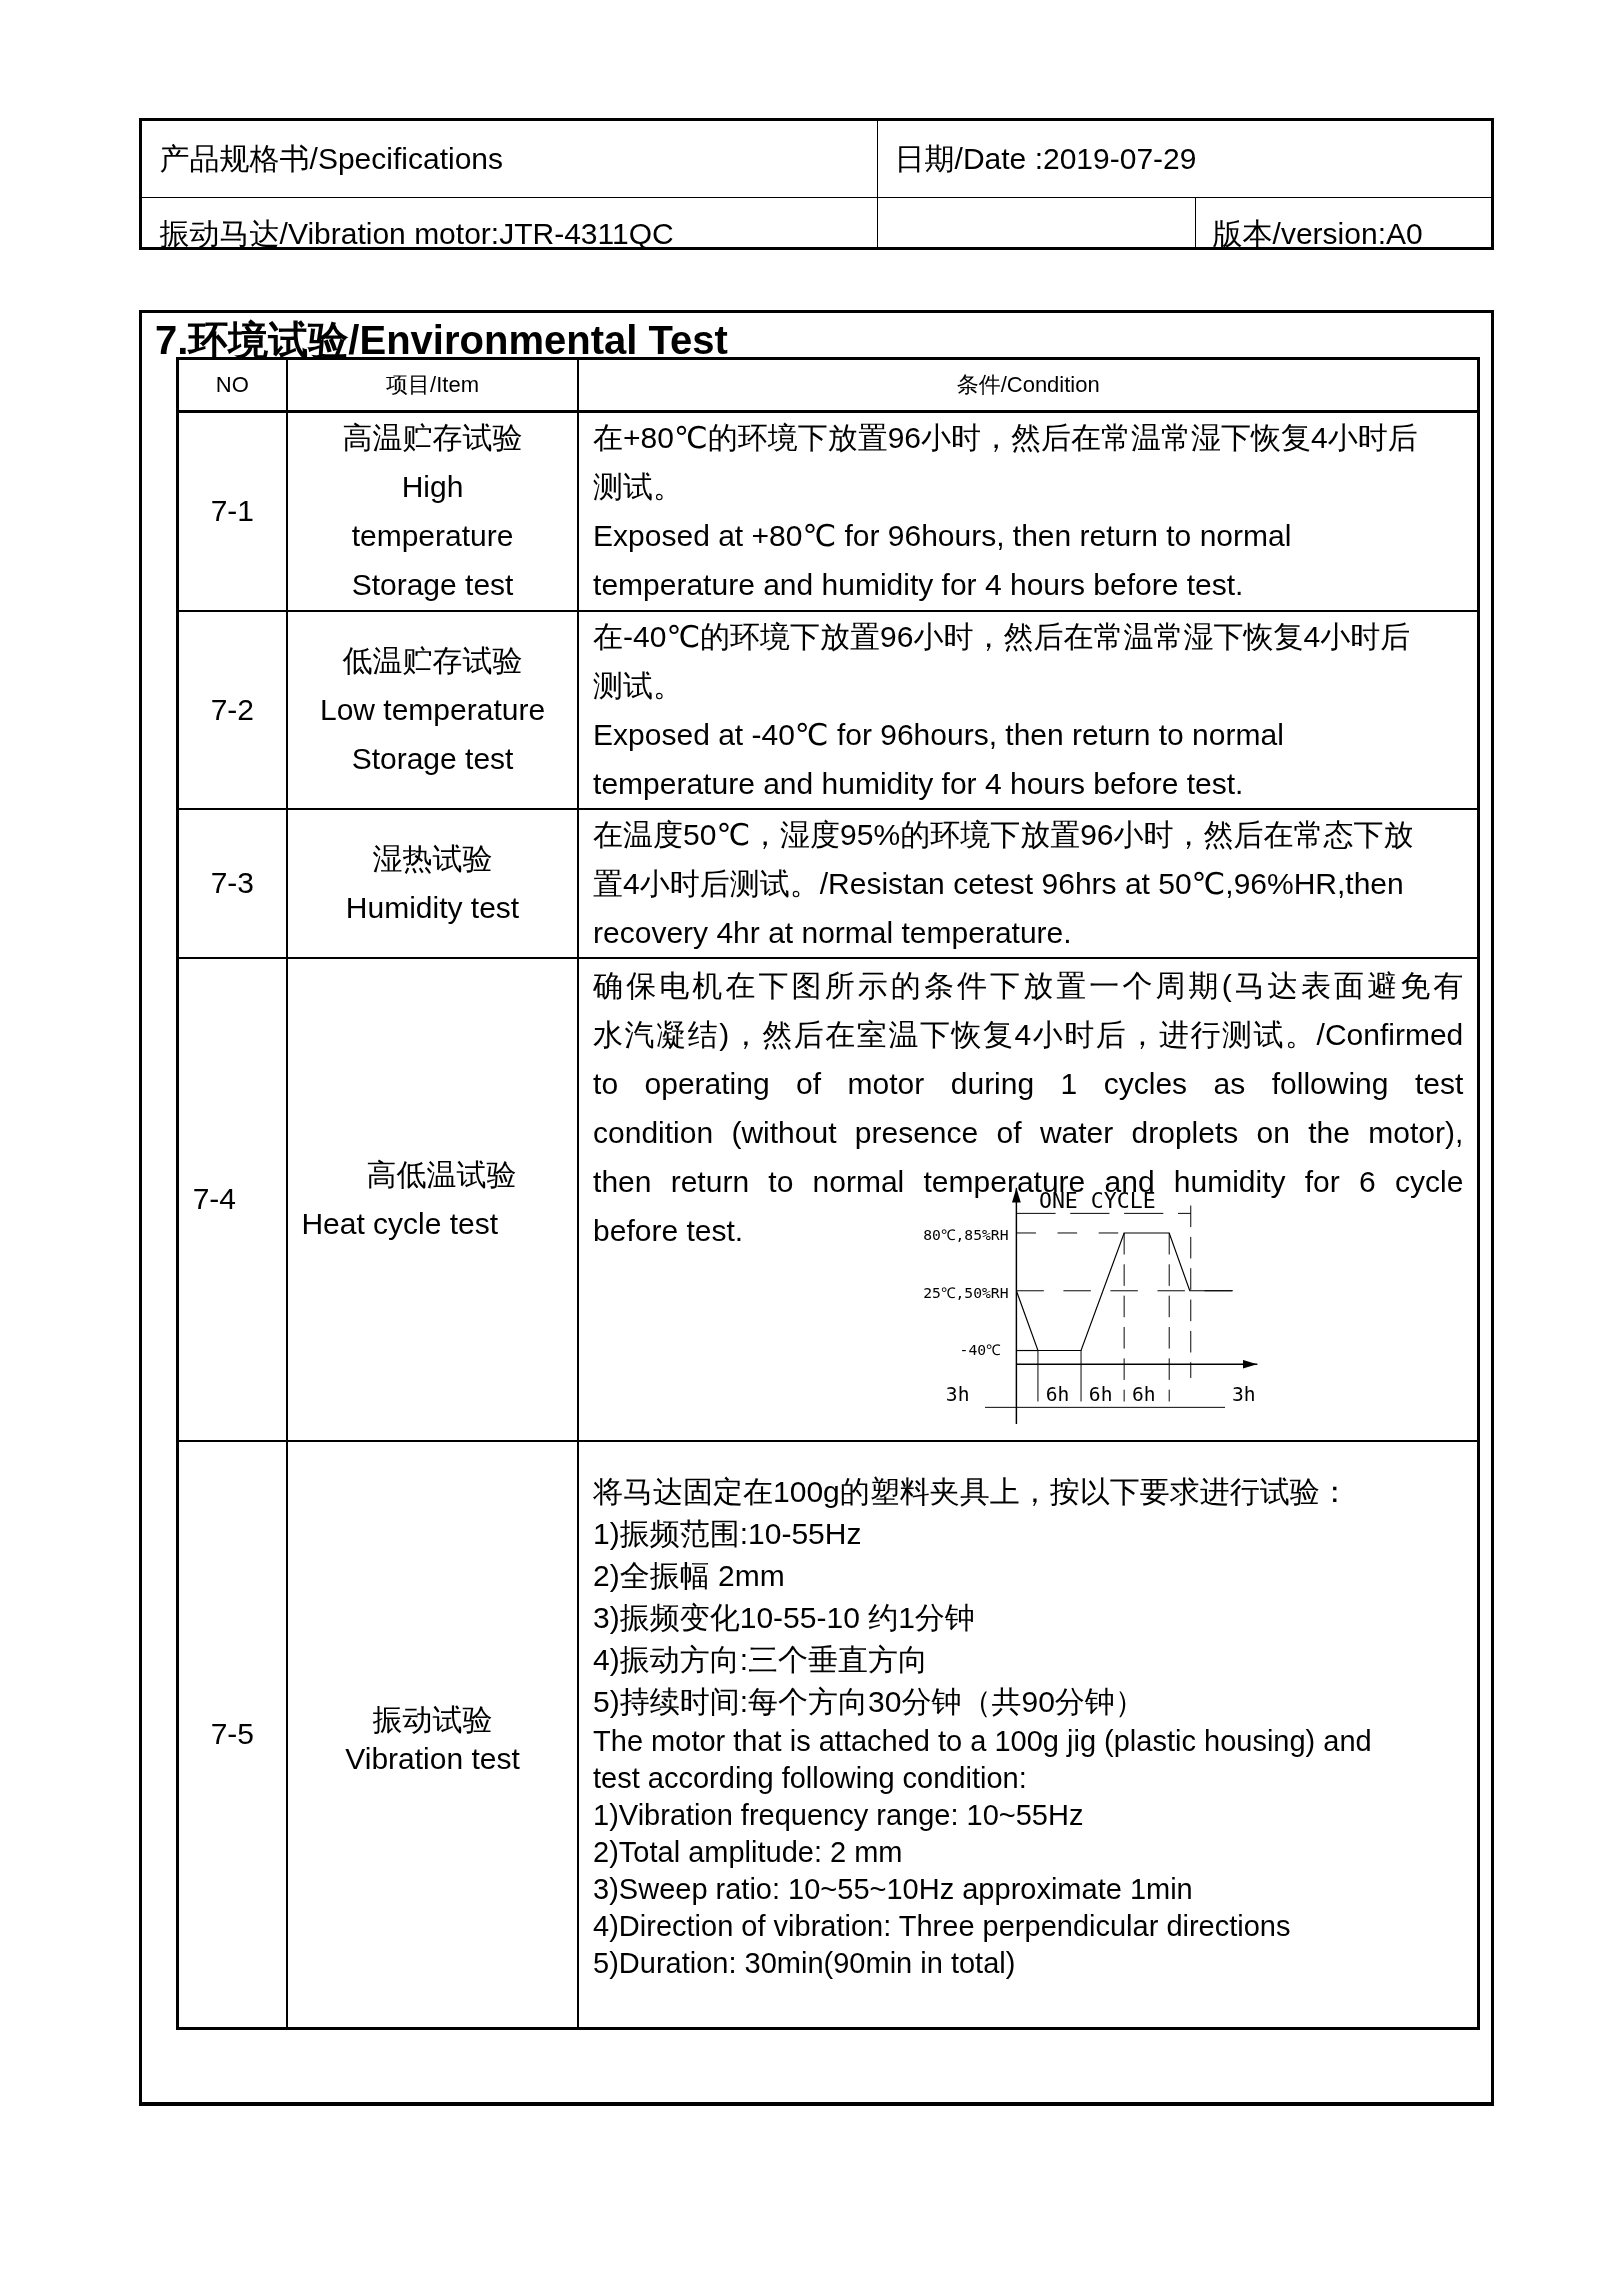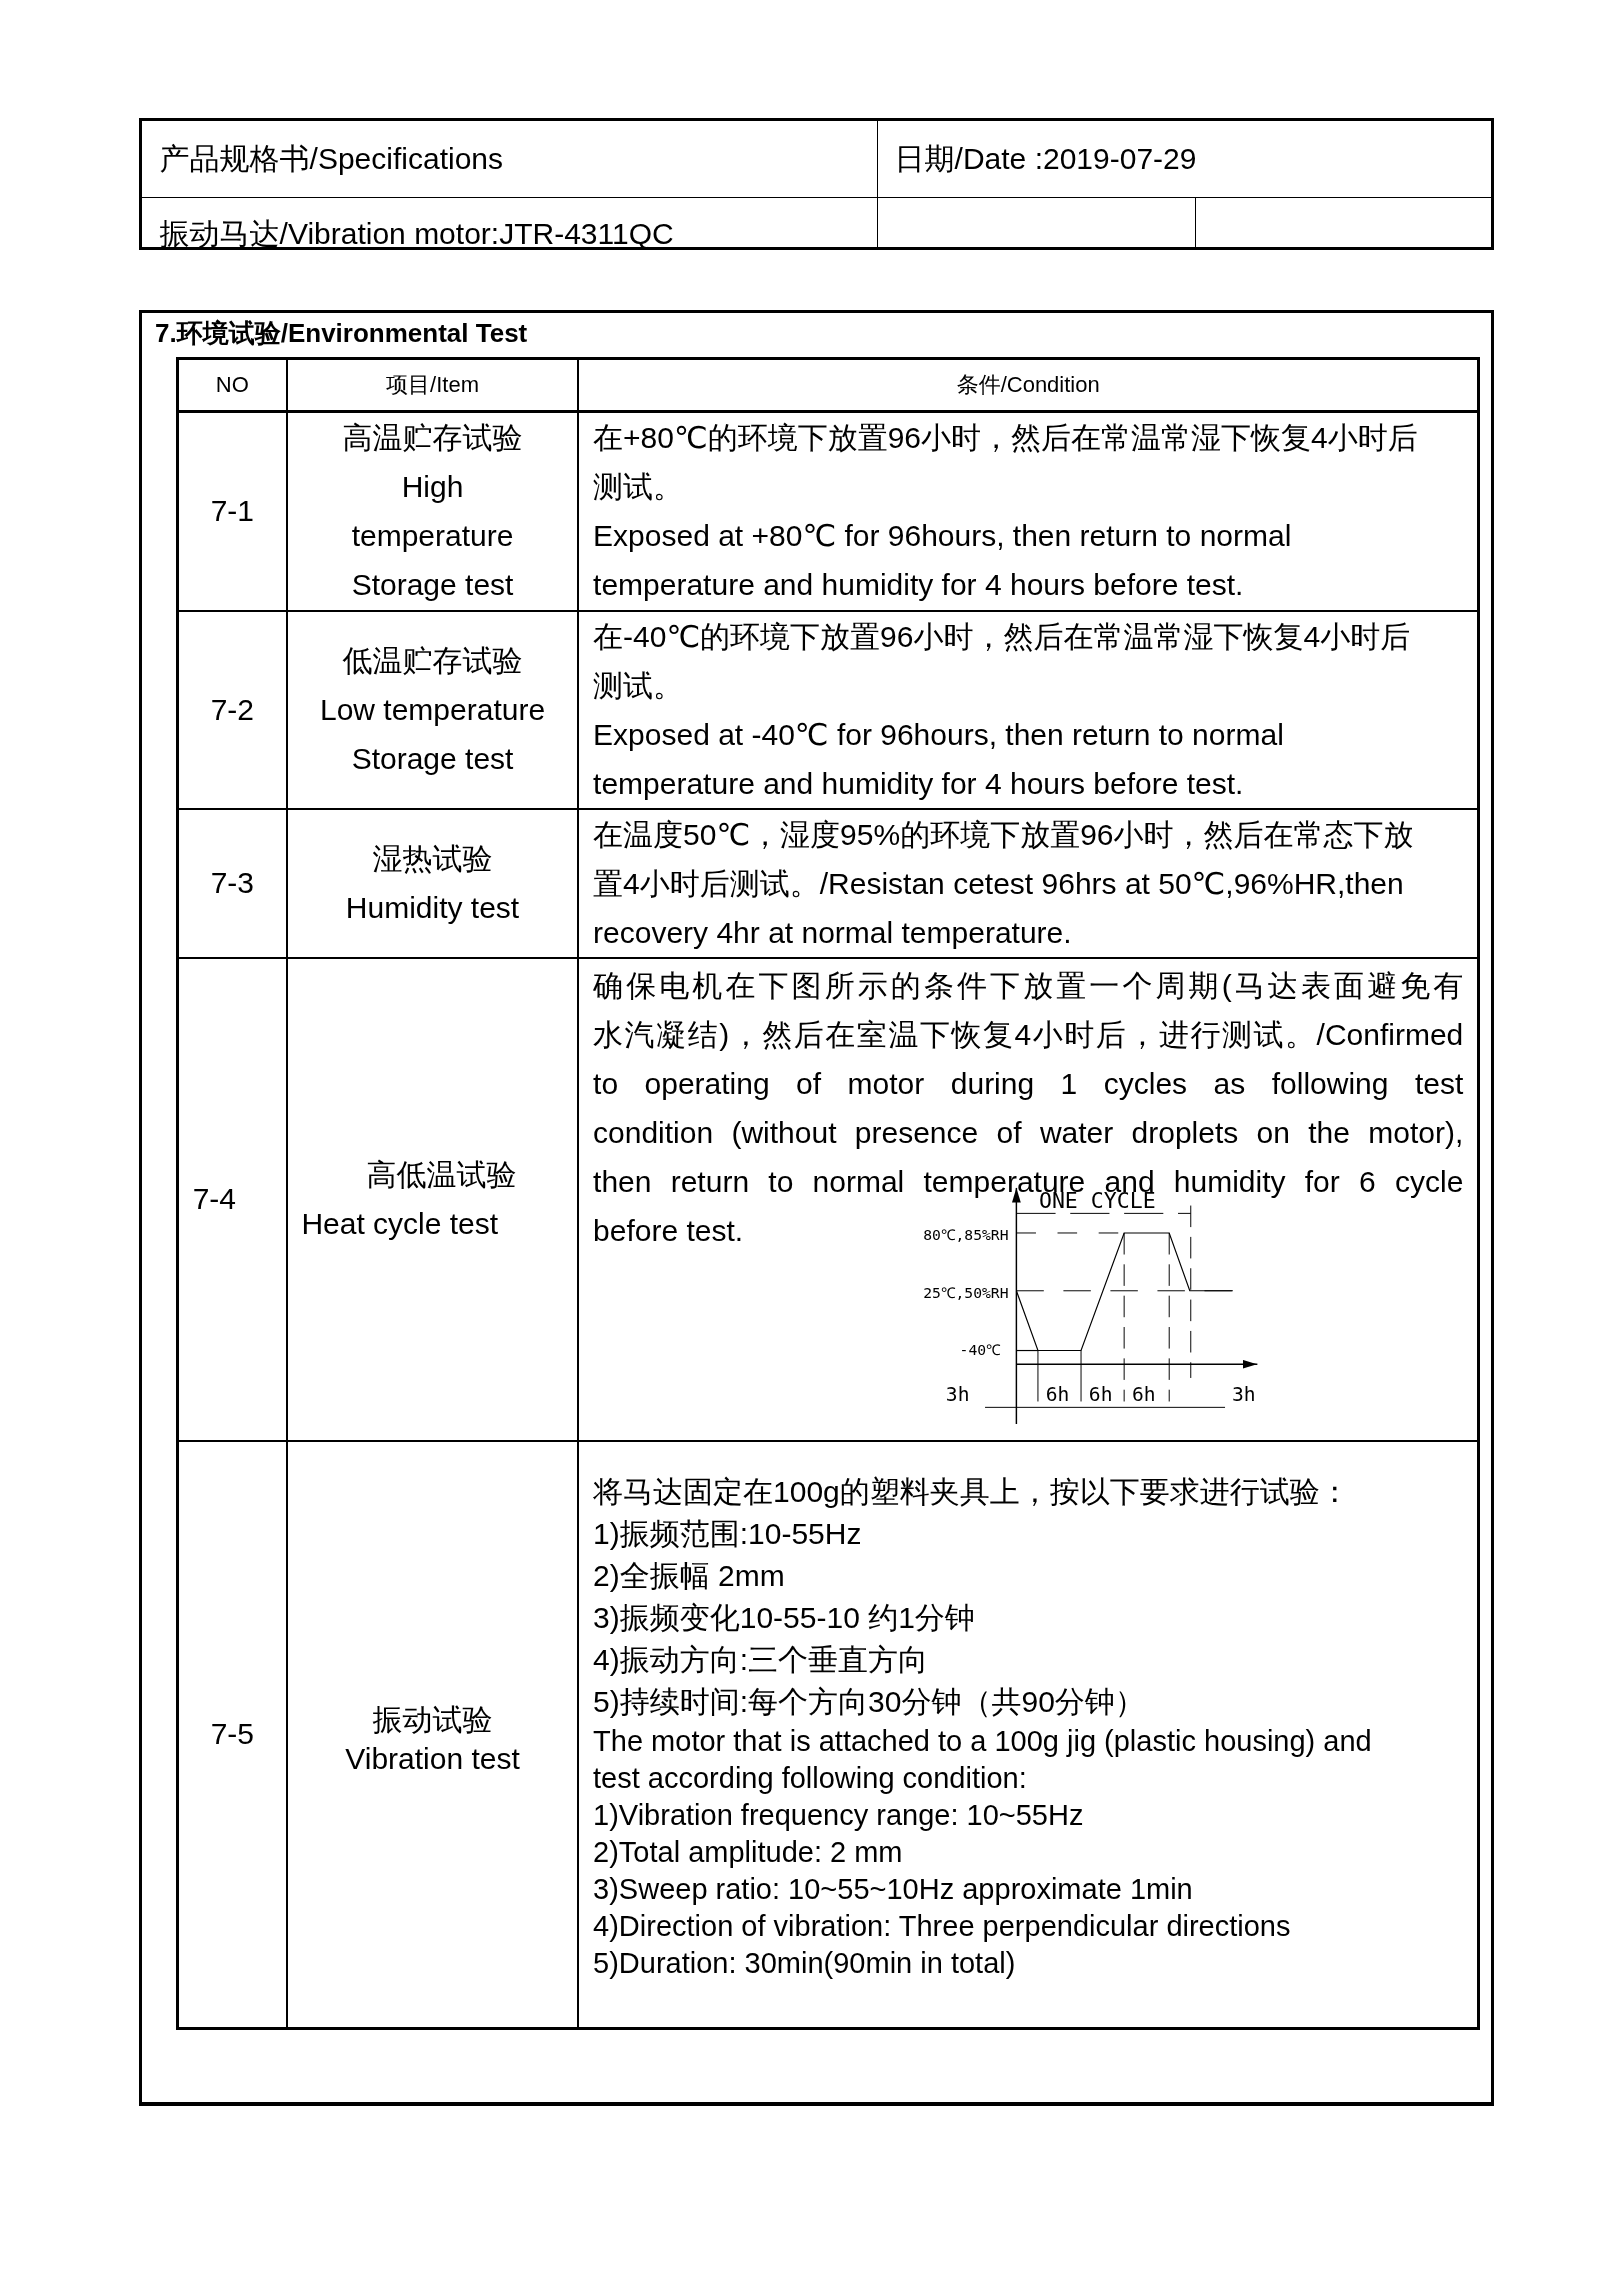--- a/index.html
+++ b/index.html
@@ -6,21 +6,21 @@
   body { width:1621px; height:2293px; position:relative; font-family:"Liberation Sans", "DejaVu Sans", sans-serif; color:#000; }
 
   
   #hdr { position:absolute; left:139px; top:118px; width:1355px; height:132px; border:3.9px solid #000; box-sizing:border-box; }
   #hdr .c { position:absolute; font-size:30px; line-height:1; display:flex; align-items:center; padding-left:17.6px; box-sizing:border-box; }
   #hdr .vl { position:absolute; top:0; bottom:0; border-left:1.5px solid #000; }
   #hdr .hl { position:absolute; left:0; right:0; top:76px; border-top:1.5px solid #000; }
 
   
   #frame { position:absolute; left:139px; top:310px; width:1355px; height:1796px; border:3.9px solid #000; border-right-width:3.9px; border-bottom-width:4.9px; box-sizing:border-box; }
-  #sec-title { position:absolute; left:155px; top:320px; font-size:26px; font-weight:bold; line-height:1; }
+  #sec-title { position:absolute; left:155px; top:320px; font-size:40px; font-weight:bold; line-height:1; }
 
   table#env { position:absolute; left:176px; top:357px; width:1304px; border-collapse:collapse; border:3.9px solid #000; }
   #env td, #env th { border:2.5px solid #000; padding:0; vertical-align:middle; }
   #env th { font-weight:normal; font-size:22px; height:50px; text-align:center; border-bottom-width:3.9px; }
   #env td.no { width:93px; text-align:center; font-size:30px; }
   #env td.item { width:276px; text-align:center; font-size:30px; line-height:49px; }
   #env td.cond { font-size:30px; line-height:49px; padding:0 13.7px 0 13.7px; }
   .line { display:block; }
 
   #chart-wrap { position:relative; height:196px; }
@@ -30,20 +30,21 @@
 </head>
 <body>
 
 <div id="hdr">
   <div class="hl"></div>
   <div class="vl" style="left:735px;"></div>
   <div class="vl" style="left:1053px; top:76px;"></div>
   <div class="c" style="left:0; top:0; width:735px; height:76px;">产品规格书/Specifications</div>
   <div class="c" style="left:735px; top:0; width:612px; height:76px;">日期/Date :2019-07-29</div>
   <div class="c" style="left:0; top:76px; width:735px; height:73px;">振动马达/Vibration motor:JTR-4311QC</div>
+  <div class="c" style="left:1053px; top:76px; width:294px; height:73px;">版本/version:A0</div>
 </div>
 
 <div id="frame"></div>
 <div id="sec-title">7.环境试验/Environmental Test</div>
 
 <table id="env">
   <thead>
     <tr>
       <th>NO</th>
       <th>项目/Item</th>

